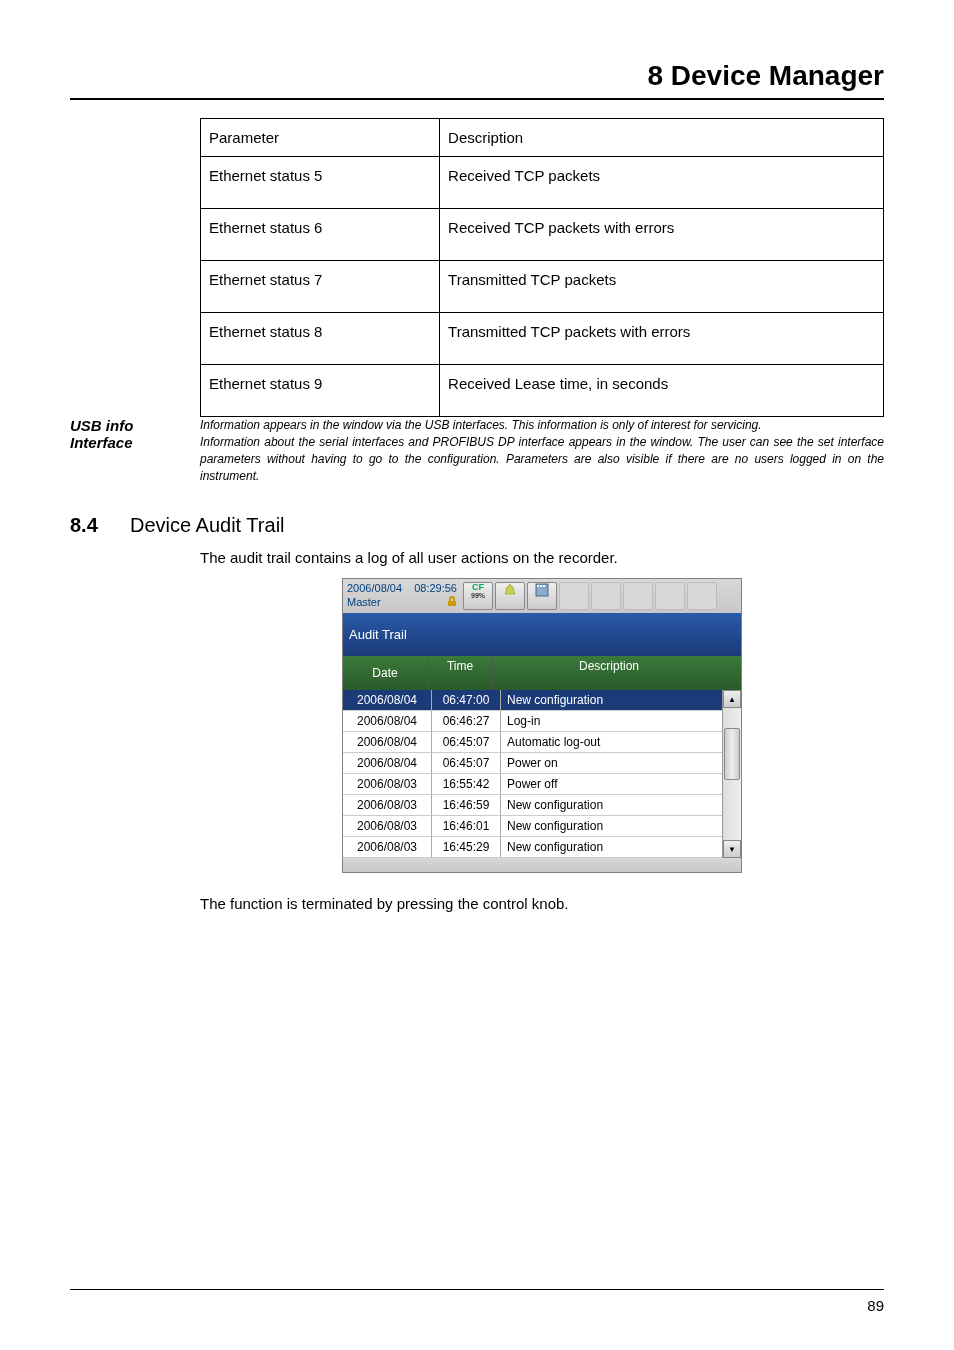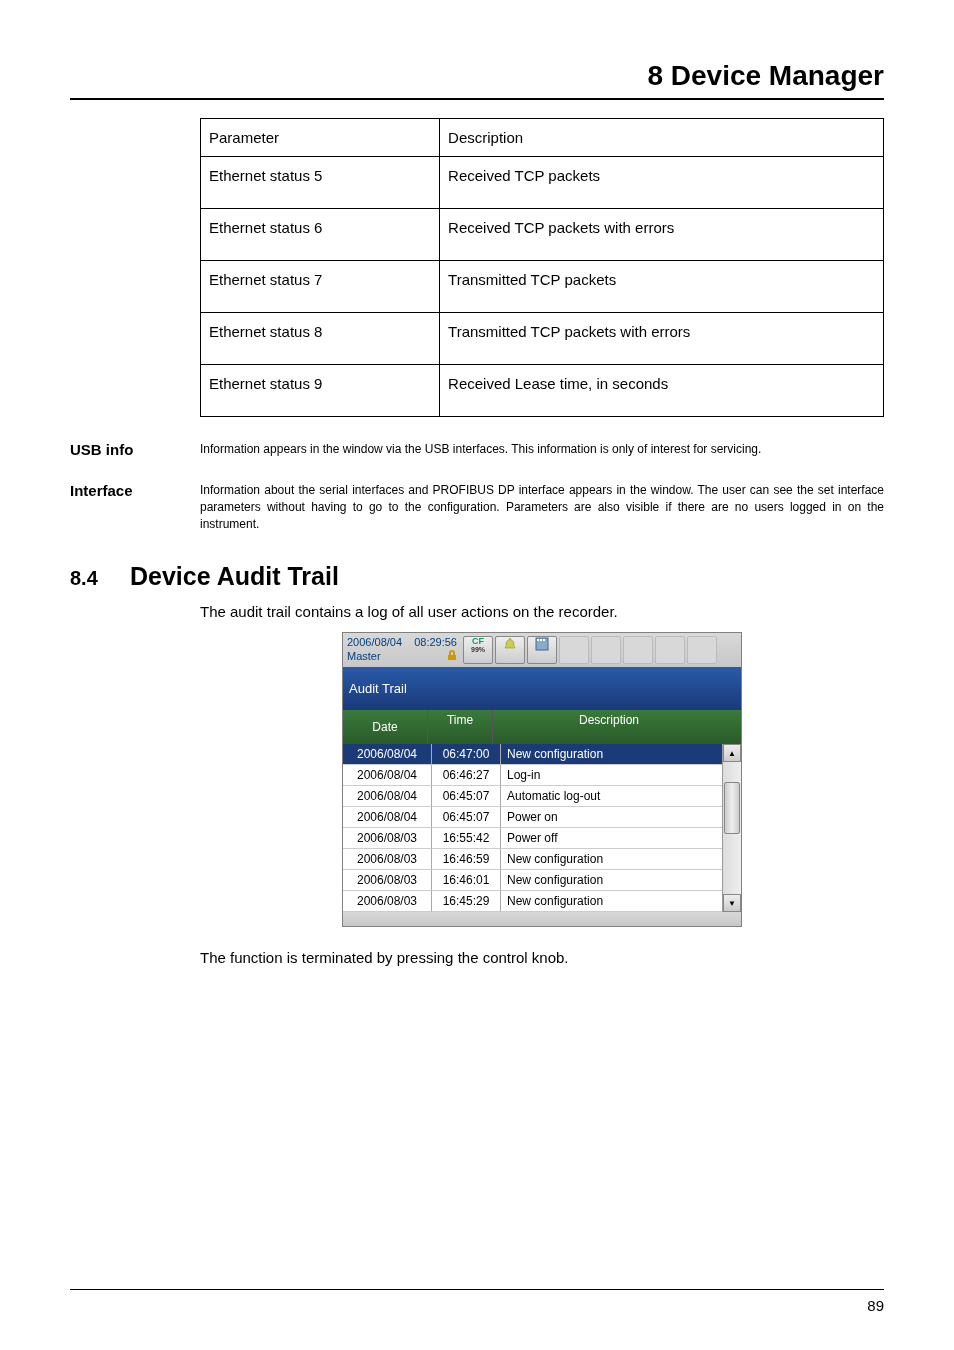--- a/index.html
+++ b/index.html
@@ -42,21 +42,21 @@
     padding: 10px 8px 24px 8px;
     text-align: left;
     vertical-align: top;
     font-weight: normal;
   }
   table.param-table tr:first-child td {
     padding-bottom: 10px;
   }
   .section-row {
     display: flex;
-    margin-top: 24px;
+    font-style: italic;
   }
   .section-label {
     width: 130px;
     flex-shrink: 0;
     font-weight: bold;
     font-size: 15px;
   }
   .section-text {
     flex: 1;
     font-size: 12px;
@@ -68,22 +68,22 @@
     align-items: baseline;
     margin-top: 30px;
     margin-bottom: 10px;
   }
   .h2-num {
     font-size: 20px;
     font-weight: bold;
     width: 60px;
   }
   .h2-title {
-    font-size: 25px;
-    font-weight: bold;
+    font-size: 20px;
+    font-weight: normal;
   }
   .body-text {
     font-size: 15px;
     line-height: 1.4;
   }
   
   .shot-wrap {
     width: 398px;
     margin: 10px auto 20px;
     border: 1px solid #808080;

